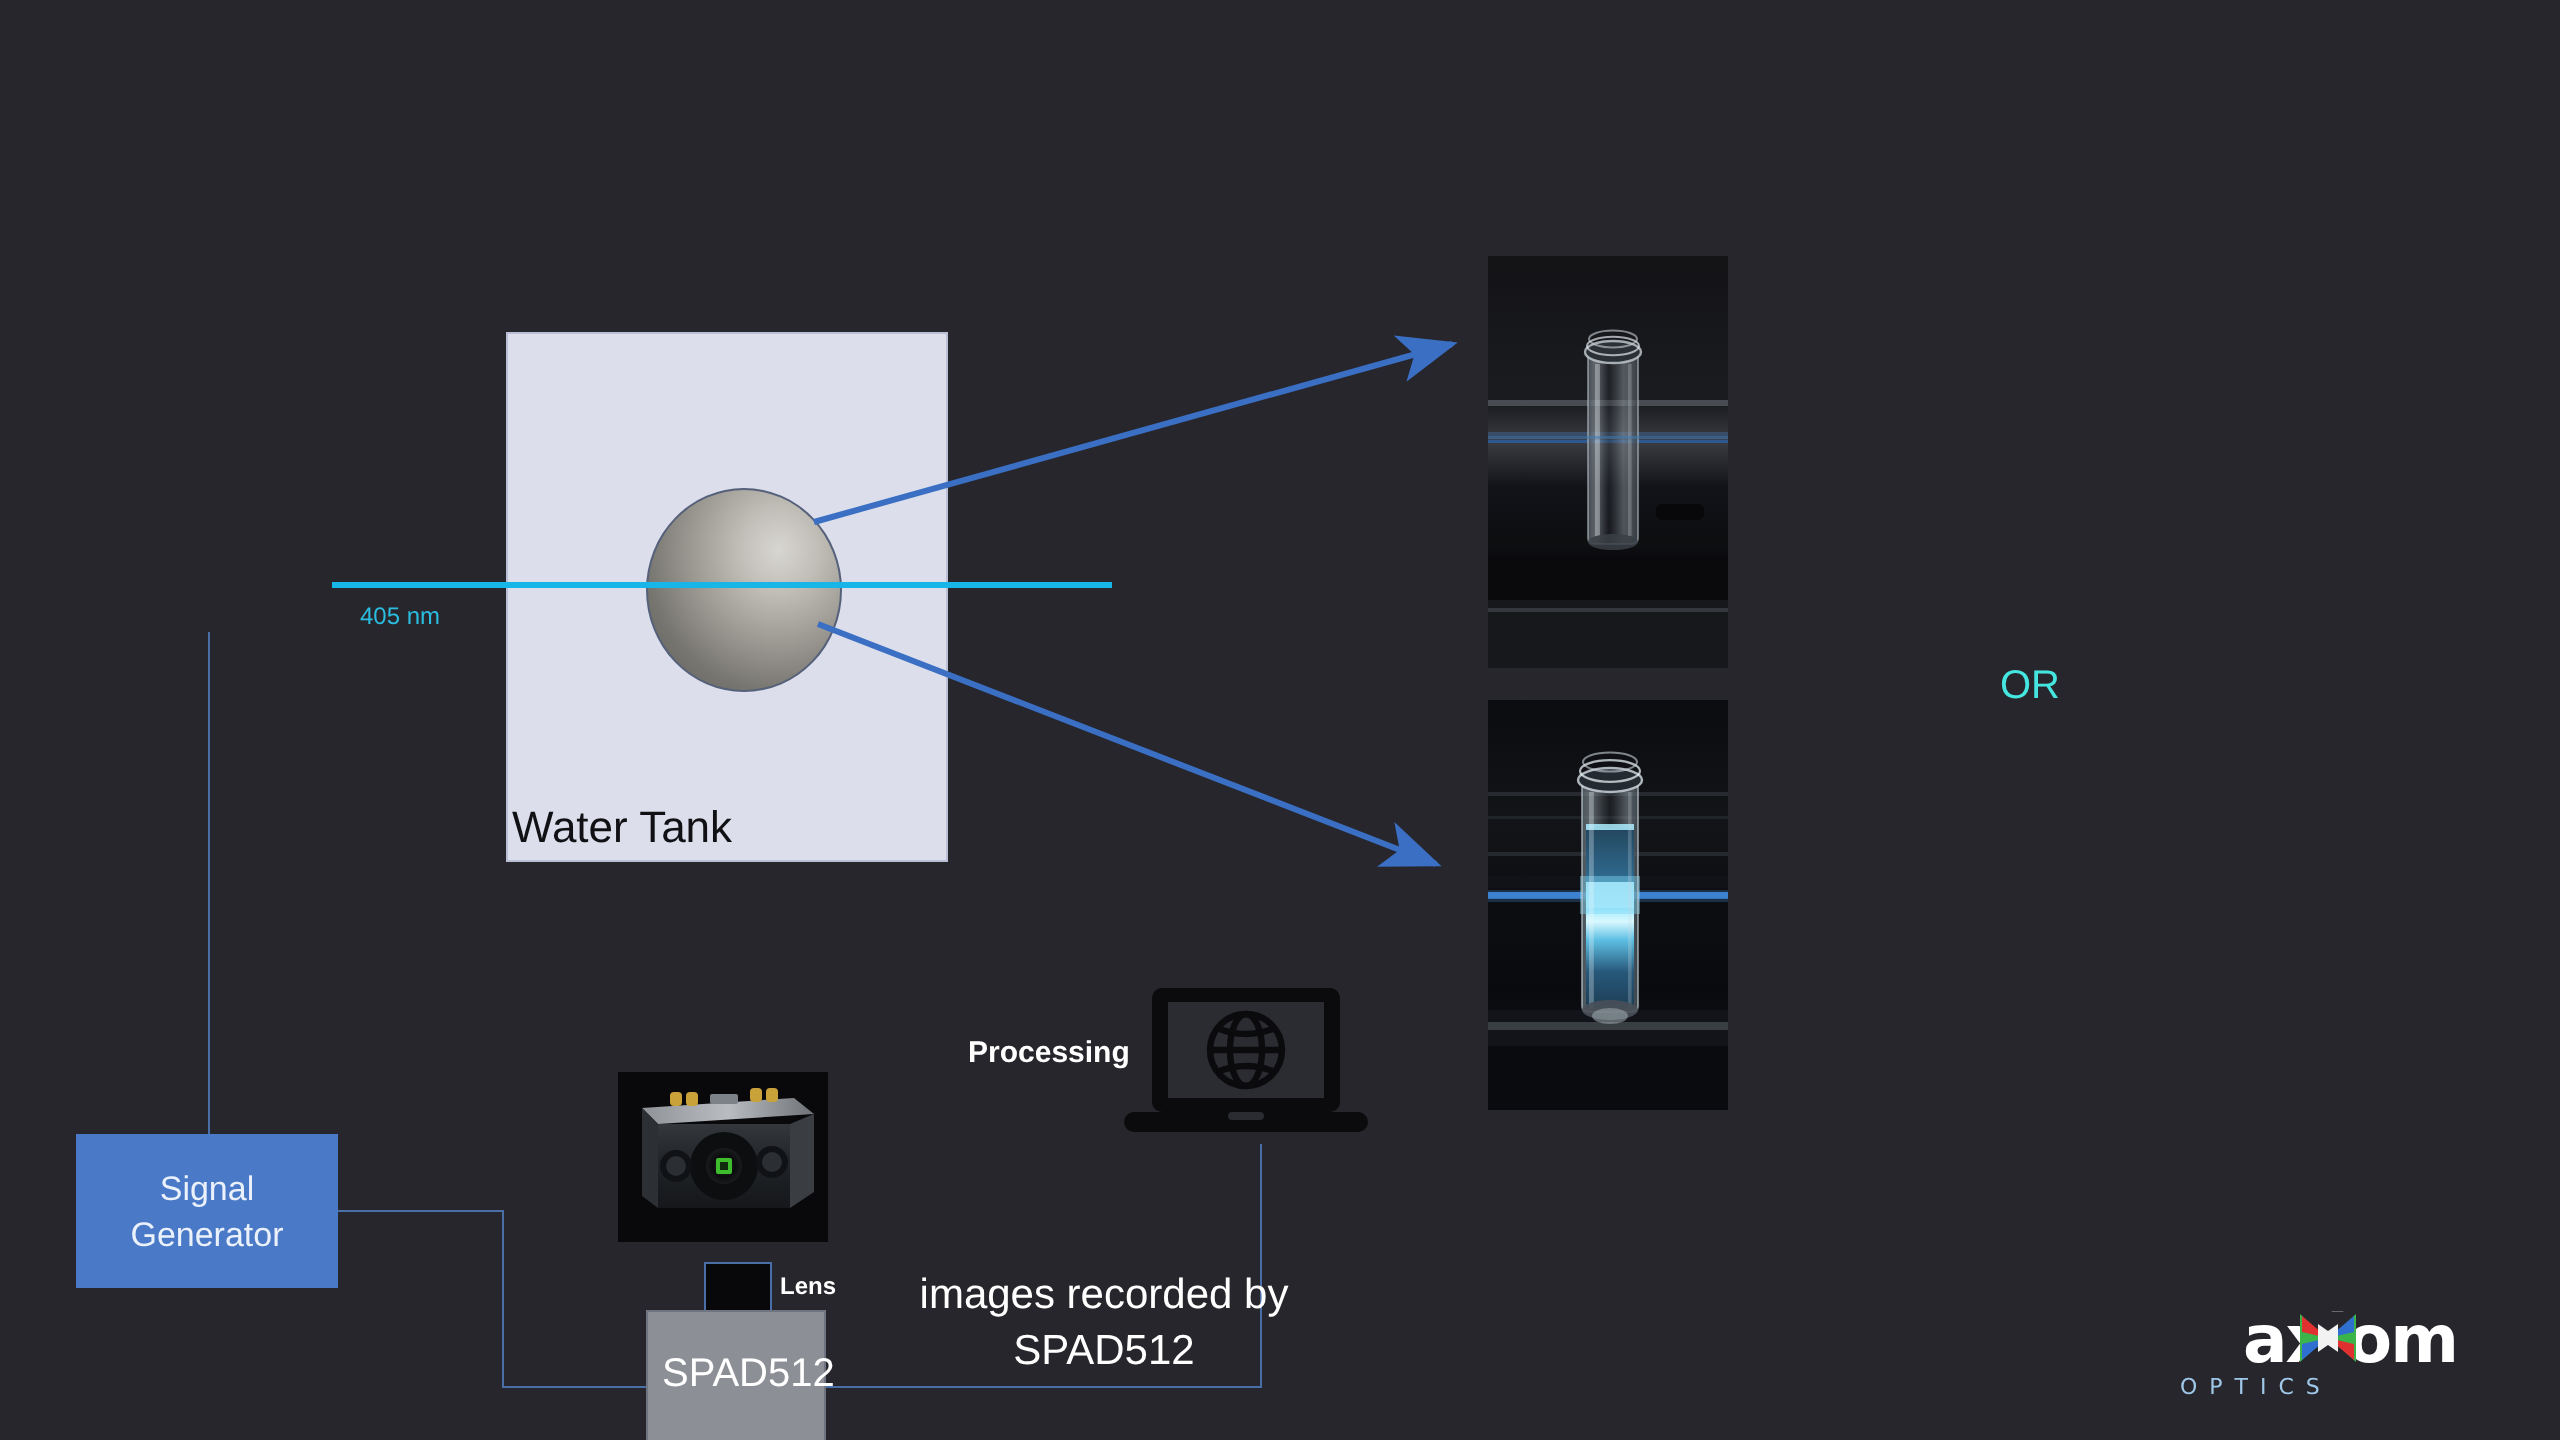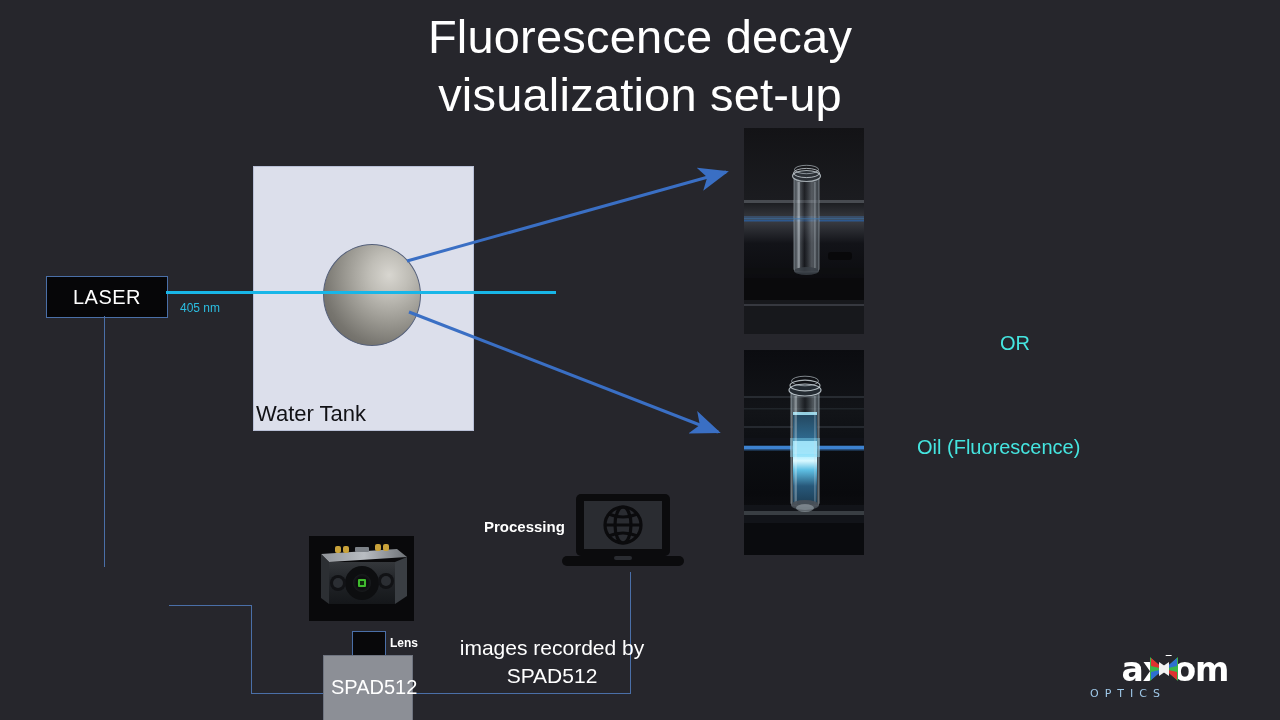--- a/index.html
+++ b/index.html
@@ -256,30 +256,25 @@
     top: 6px;
     width: 28px;
     height: 26px;
   }
 </style>
 </head>
 <body>
 
 <div id="slide">
 
-  <div id="title">Fluorescence decay
-visualization  set-up</div>
 
   <div id="water-tank"></div>
   <div id="vial-ellipse"></div>
   <div id="tank-label">Water Tank</div>
 
-  <div id="laser-box">
-    <span>LASER</span>
-  </div>
   <div id="laser-beam"></div>
   <div id="laser-label-405">405 nm</div>
   <div id="wire-laser-sg"></div>
 
   <svg id="arrows" viewBox="0 0 1280 720">
     <defs>
       <marker id="ah" markerWidth="10" markerHeight="8" refX="9" refY="4" orient="auto">
         <path d="M0,0 L10,4 L0,8 L2.5,4 Z" fill="#3a6fc4"></path>
       </marker>
     </defs>
@@ -402,22 +397,25 @@
 
       <rect x="50.5" y="46" width="2.4" height="108" fill="#eef7fb" opacity="0.3"></rect>
       <rect x="70" y="46" width="1.8" height="108" fill="#cdd8df" opacity="0.25"></rect>
 
       <ellipse cx="61" cy="155" rx="14" ry="5" fill="#495058" opacity="0.9"></ellipse>
       <ellipse cx="61" cy="158" rx="9" ry="4" fill="#aab6bd" opacity="0.5"></ellipse>
     </svg>
   </div>
 
   <div class="cyan-label" id="label-or">OR</div>
-  <div class="cyan-label" id="label-oil">Oil (Fluorescence)</div>
-
+
+  <div id="signal-gen">
+    <span>Signal
+Generator</span>
+  </div>
 
   <div class="wire" style="left:169px; top:605px; width:82px; height:1px;"></div>
   <div class="wire" style="left:251px; top:605px; width:1px; height:88px;"></div>
   <div class="wire" style="left:251px; top:693px; width:380px; height:1px;"></div>
   <div class="wire" style="left:630px; top:572px; width:1px; height:121px;"></div>
 
   <div id="camera-photo">
     <svg width="105" height="85" viewBox="0 0 105 85">
       <defs>
         <linearGradient id="camTop" x1="0" y1="0" x2="1" y2="0">

